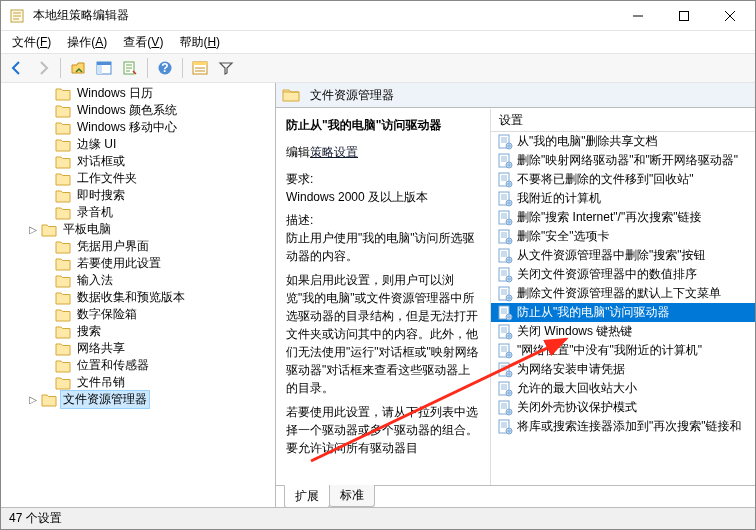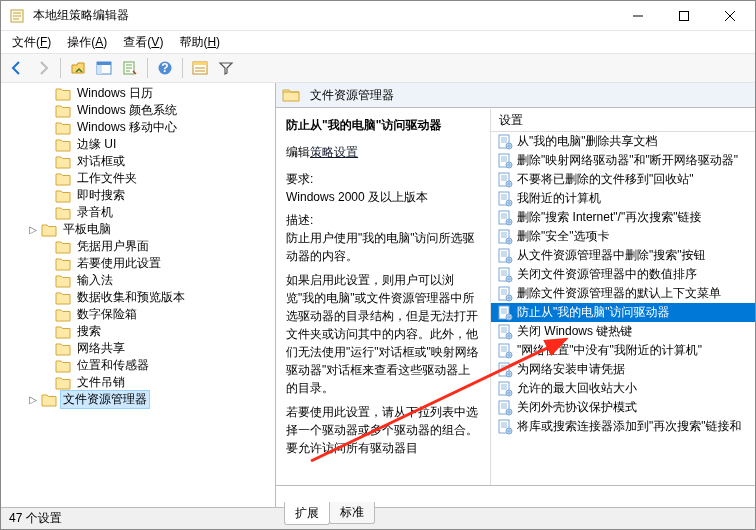--- a/index.html
+++ b/index.html
@@ -46,21 +46,21 @@
 .desc-text { margin-top: 0; margin-bottom: 6px; line-height: 1.5; }
 
 .list-pane { flex: 1; display: flex; flex-direction: column; min-width: 0; overflow: hidden; }
 .list-header { height: 23px; display: flex; align-items: center; padding: 0 8px; background: #fff; border-bottom: 1px solid #ddd; }
 .list-body { flex: 1; overflow-y: scroll; overflow-x: hidden; }
 .list-row { display: flex; align-items: center; height: 19px; padding: 0 6px; white-space: nowrap; cursor: default; gap: 4px; }
 .list-row.selected { background: #0078d7; color: #fff; }
 .setting-icon { width: 16px; height: 16px; flex-shrink: 0; }
 
 .tabs { height: 22px; display: flex; align-items: flex-start; padding-left: 8px; background: #fff; border-top: 1px solid #bbb; }
-.tab { padding: 2px 10px; border: 1px solid #bbb; border-top: none; border-radius: 0 0 3px 3px; background: #f7f7f7; margin-right: -1px; cursor: default; position: relative; top: -1px; margin-top: 17px; }
+.tab { padding: 2px 10px; border: 1px solid #bbb; border-top: none; border-radius: 0 0 3px 3px; background: #f7f7f7; margin-right: -1px; cursor: default; position: relative; top: -1px; }
 .tab.active { background: #fff; border-top: 1px solid #fff; top: -1px; }
 
 .statusbar { height: 22px; display: flex; align-items: center; padding: 9px 8px; background: #f0f0f0; border-top: 1px solid #bbb; }
 
 
 .arrow-annot { position: absolute; pointer-events: none; z-index: 50; }
 
 
 ::-webkit-scrollbar { width: 17px; height: 17px; }
 ::-webkit-scrollbar-track { background: #f0f0f0; }

